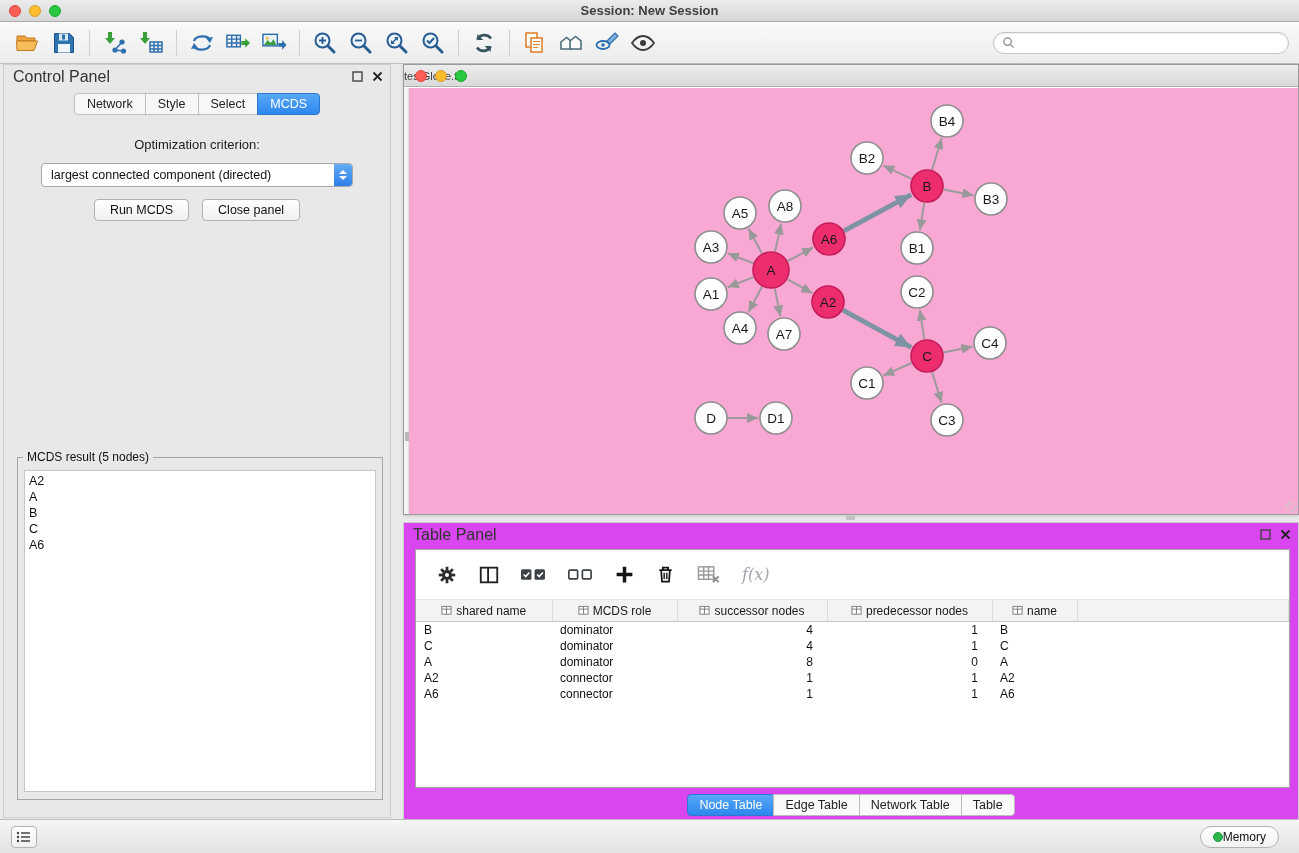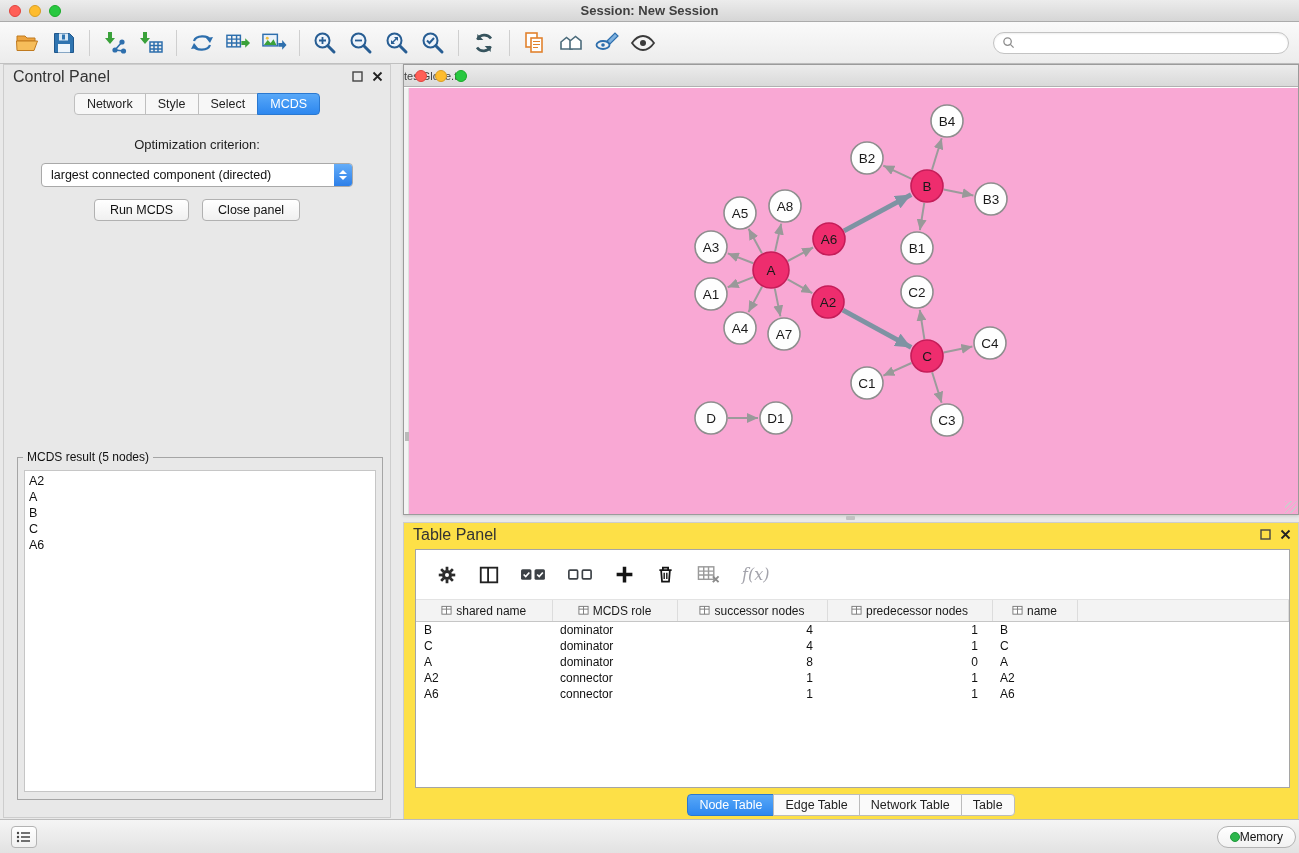--- a/index.html
+++ b/index.html
@@ -61,21 +61,21 @@
 .edge.thick{stroke:#7e93a3;stroke-width:5}
 .node{fill:#fefefe;stroke:#8e8e8e;stroke-width:1.6}
 .node.mcds{fill:#ee2d6e;stroke:#c51d59}
 .node-label{font-size:13.5px;fill:#1a1a1a;text-anchor:middle;dominant-baseline:central;font-family:"Liberation Sans","DejaVu Sans",sans-serif}
 .nw-strip{position:absolute;left:0;top:0;bottom:0;width:5px;background:#f3f3f3;border-right:1px solid #e0e0e0}
 .nw-strip-handle{position:absolute;left:1px;top:344px;width:4px;height:9px;background:#b9b9b9}
 .nw-resize{position:absolute;right:1px;bottom:1px;width:12px;height:12px;background:repeating-linear-gradient(135deg,#ccc 0 1px,transparent 1px 4px)}
 .h-handle{position:absolute;left:846px;top:516px;width:9px;height:4px;background:#c2c2c2;border-radius:1px}
 
 
-.table-panel{position:absolute;left:403px;top:522px;width:896px;height:300px;background:#fde047;border:1px solid #cdcdcd}
+.table-panel{position:absolute;left:403px;top:522px;width:896px;height:300px;background:#d946ef;border:1px solid #cdcdcd}
 .tp-body{position:absolute;left:11px;right:8px;top:26px;bottom:33px;background:#fff;border:1px solid #a5a5a5;overflow:hidden}
 .tp-toolbar{height:50px;display:flex;align-items:center;gap:20px;padding:0 0 0 20px;border-bottom:1px solid #e3e3e3}
 .tpbtn{display:flex;align-items:center;justify-content:center;cursor:default}
 .tpbtn svg{display:block}
 .fx{font-family:"DejaVu Serif","Liberation Serif",serif;font-style:italic;font-size:16px;color:#a3a3ab}
 table.data{border-collapse:collapse;width:100%;table-layout:fixed}
 table.data th{background:#f3f3f3;border-right:1px solid #dcdcdc;border-bottom:1px solid #c6c6c6;font-weight:normal;font-size:12px;height:21px;padding:0 4px;color:#1a1a1a;white-space:nowrap;overflow:hidden}
 table.data th .col-label{margin-left:4px;vertical-align:middle}
 table.data th .col-ic{vertical-align:middle}
 table.data th:nth-child(1){width:136px}
@@ -87,21 +87,21 @@
 table.data td.num{text-align:right;padding-right:14px}
 .tp-tabs{position:absolute;bottom:5px;left:0;right:0;display:flex;justify-content:center}
 .tp-tab{font-size:12.5px;padding:3px 11px;background:#fafafa;border:1px solid #bcbcbc;margin-left:-1px;color:#222}
 .tp-tab:first-child{border-radius:4px 0 0 4px;margin-left:0}
 .tp-tab:last-child{border-radius:0 4px 4px 0}
 .tp-tab.active{background:linear-gradient(#58a8f8,#2d87ef);border-color:#2a78d0;color:#fff}
 
 
 .statusbar{position:absolute;left:0;right:0;bottom:0;height:34px;background:linear-gradient(#f5f5f5,#e2e2e2);border-top:1px solid #bcbcbc}
 .sb-left{position:absolute;left:11px;top:6px;width:26px;height:22px;background:linear-gradient(#fff,#f0f0f0);border:1px solid #b3b3b3;border-radius:4px;display:flex;align-items:center;justify-content:center}
-.memory-btn{position:absolute;right:3px;top:6px;height:22px;padding:0 12px;background:linear-gradient(#fff,#f2f2f2);border:1px solid #b3b3b3;border-radius:11px;display:flex;align-items:center;font-size:12px;color:#111}
+.memory-btn{position:absolute;right:20px;top:6px;height:22px;padding:0 12px;background:linear-gradient(#fff,#f2f2f2);border:1px solid #b3b3b3;border-radius:11px;display:flex;align-items:center;font-size:12px;color:#111}
 .mem-dot{width:10px;height:10px;border-radius:50%;background:#2cb64c;border:1px solid #219a3d;flex:none}
 </style>
 </head>
 <body>
 
 <div class="app">
 
   <div class="titlebar">
     <div class="lights">
       <span class="light red"></span>

